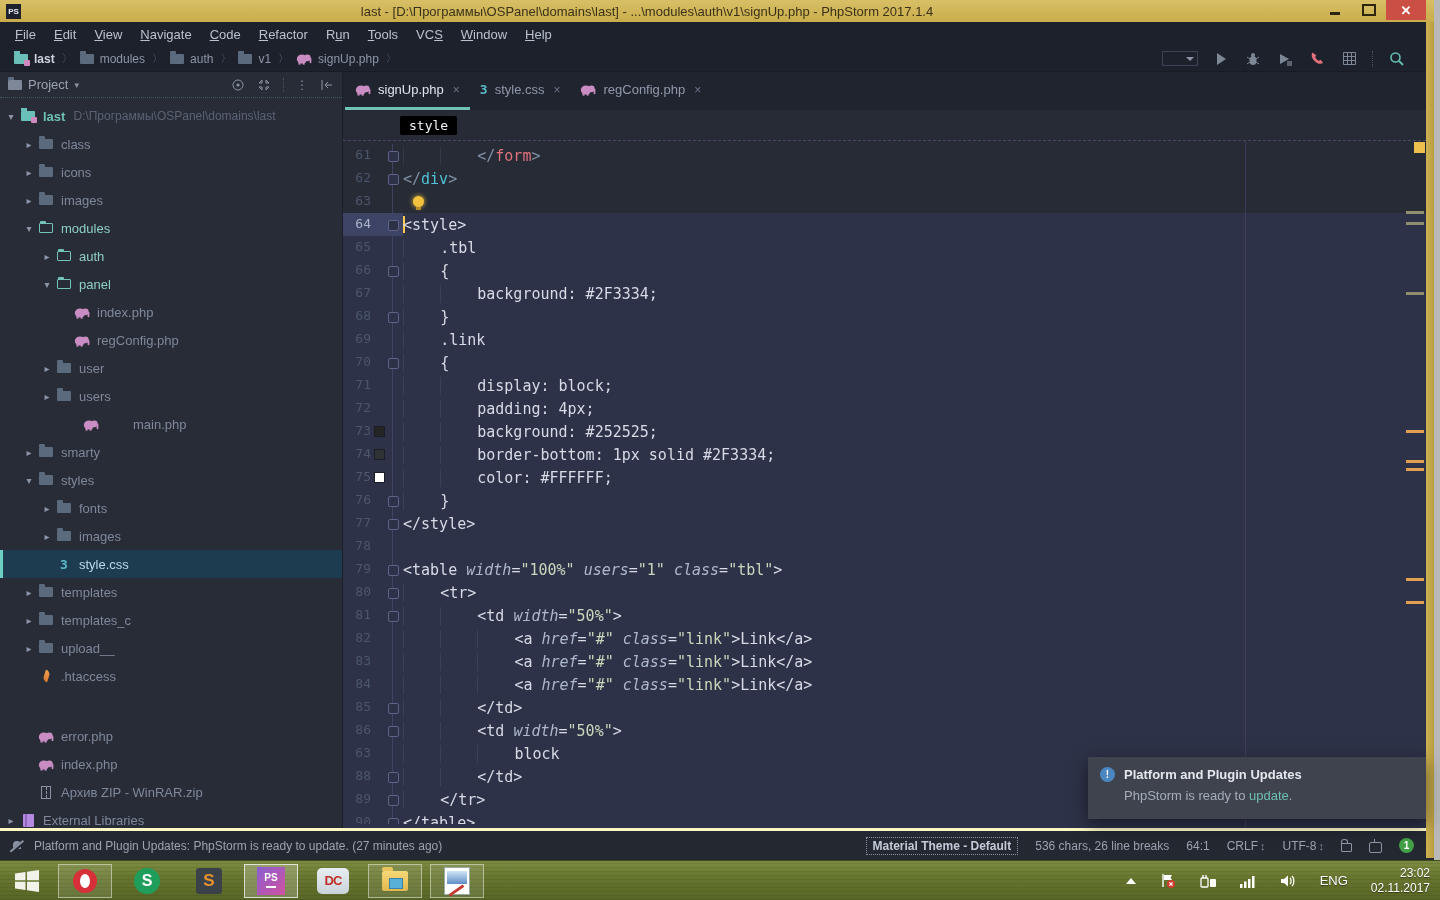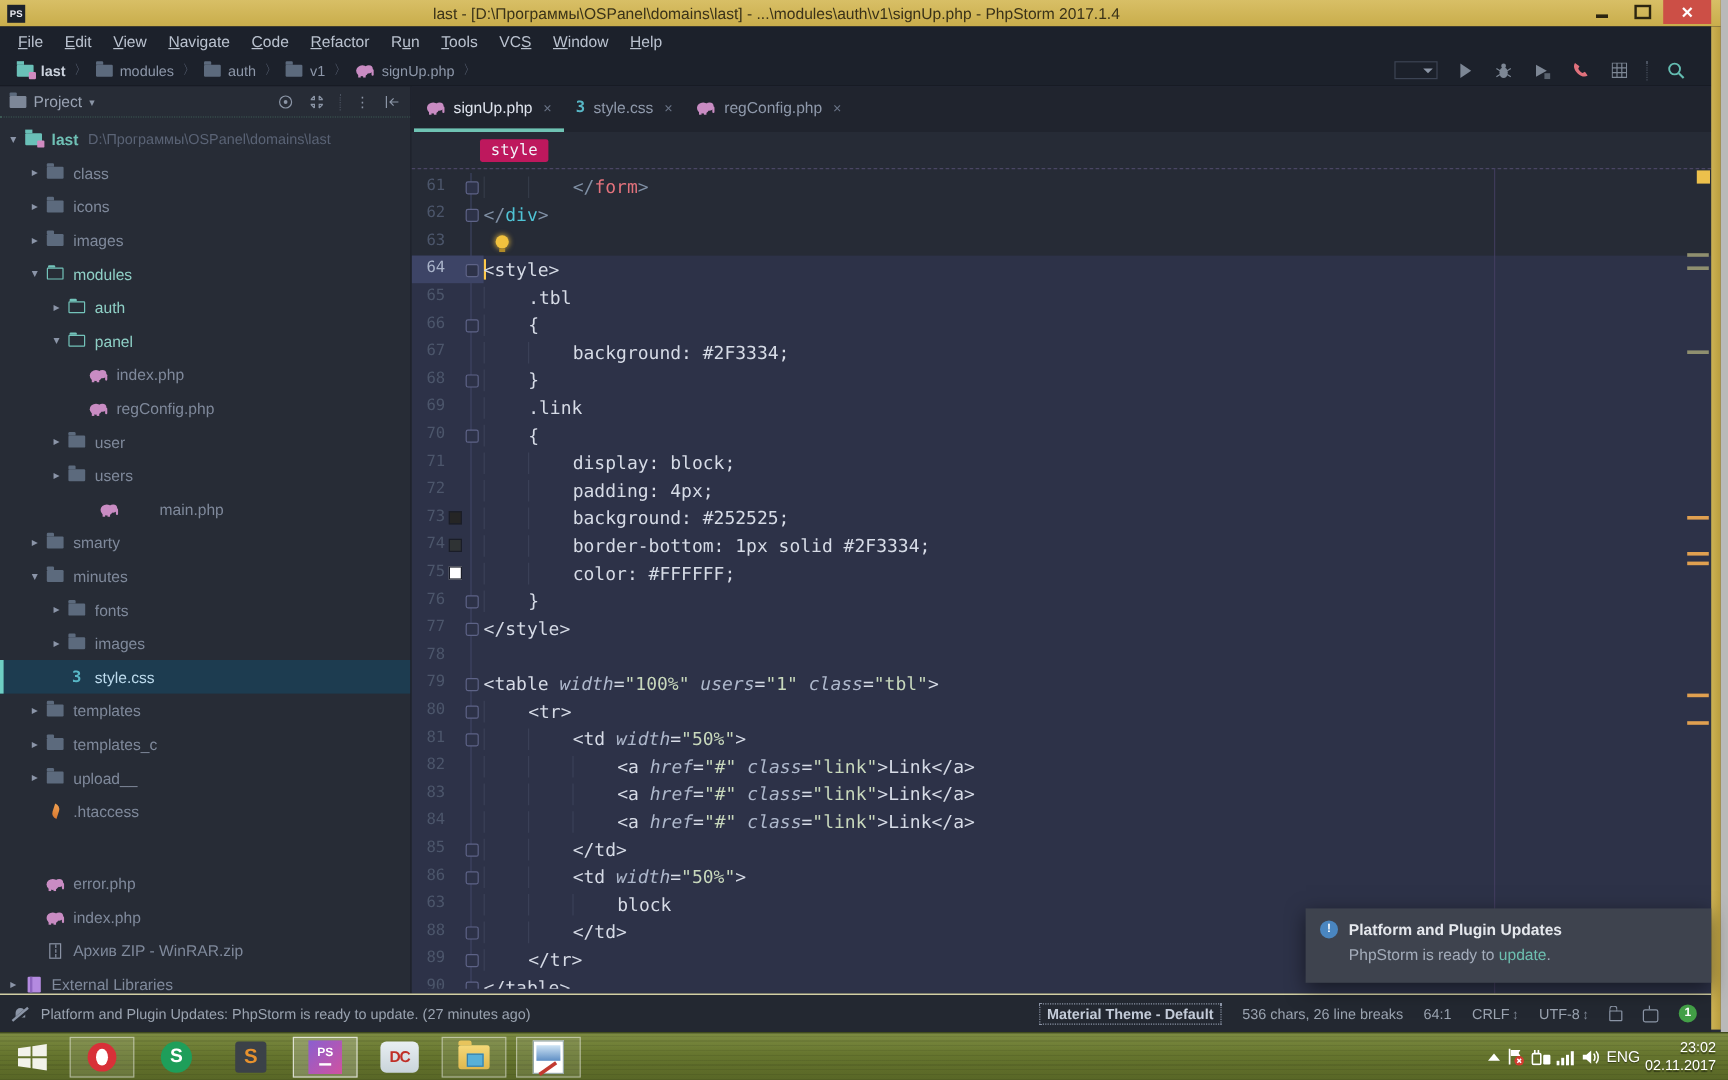--- a/index.html
+++ b/index.html
@@ -63,21 +63,21 @@
   .zipic{width:10px;height:13px;border:1px solid #8a93a5;position:relative;box-sizing:border-box;}
   .zipic::before{content:"";position:absolute;left:4px;top:0;bottom:0;border-left:1px dashed #8a93a5;}
   .libic{width:11px;height:13px;background:#b48ae0;border-radius:1px;position:relative;}
   .libic::before{content:"";position:absolute;left:2px;top:0;bottom:0;width:2px;background:#8f66c0;}
   
   .editor{position:absolute;left:343px;top:72px;width:1083px;height:756px;background:#262b36;overflow:hidden;}
   .tabstrip{position:absolute;left:0;top:0;right:0;height:38px;background:#20242e;display:flex;align-items:stretch;padding-left:2px;}
   .etab{display:flex;align-items:center;gap:7px;padding:0 10px;font-size:13px;color:#8f99ab;border-bottom:3px solid transparent;}
   .etab.active{color:#dfe4ee;border-bottom-color:#6fc3b4;}
   .etab .tclose{color:#6a7487;font-size:12px;margin-left:2px;}
-  .chip{position:absolute;left:57px;top:44px;background:#be185d;color:#f2f4fa;font-family:"DejaVu Sans Mono",monospace;
+  .chip{position:absolute;left:57px;top:44px;background:#000000;color:#f2f4fa;font-family:"DejaVu Sans Mono",monospace;
     font-size:13px;padding:2px 9px;border-radius:2px;}
   .ed-dash{position:absolute;left:0;right:0;top:68px;border-top:1px dashed #5a5278;opacity:.7;}
   .inj-bg{position:absolute;left:0;right:0;top:141px;bottom:0;background:#2d3248;}
   .code{position:absolute;left:0;top:72px;width:100%;height:680px;overflow:hidden;font-family:"DejaVu Sans Mono",monospace;font-size:15px;}
   .code .fold-line{position:absolute;left:49px;top:0;bottom:0;border-left:1px solid #44486a;opacity:.8;}
   .cl{height:23px;display:flex;align-items:center;position:relative;}
   .gut{width:60px;flex:none;position:relative;height:23px;}
   .gut.curg{background:#3d4466;}
   .num{position:absolute;left:0;top:3px;width:28px;text-align:right;font-size:13px;color:#4c566b;}
   .num.cur{color:#aab4ca;}
@@ -98,21 +98,21 @@
   .warn-square{position:absolute;left:1071px;top:70px;width:11px;height:11px;background:#ecc04c;}
   
   .notif{position:absolute;left:1088px;top:757px;width:338px;height:62px;background:#3e434e;z-index:30;
     box-shadow:0 5px 16px rgba(0,0,0,.5);padding:10px 12px;box-sizing:border-box;}
   .notif-title{display:flex;align-items:center;gap:9px;color:#e4e7ec;font-size:13px;font-weight:bold;}
   .info-ic{width:15px;height:15px;border-radius:50%;background:#4a86c0;color:#fff;font-size:10px;font-weight:bold;
     display:flex;align-items:center;justify-content:center;flex:none;}
   .notif-body{margin:6px 0 0 24px;font-size:13px;color:#a4adbb;}
   .notif-body a{color:#6dbfb0;text-decoration:none;}
   
-  .statusbar{position:absolute;left:0;top:828px;width:1426px;height:32px;background:#232831;border-top:1px solid #fef9c3;
+  .statusbar{position:absolute;left:0;top:828px;width:1426px;height:32px;background:#232831;border-top:3px solid #fef9c3;
     display:flex;align-items:center;color:#9aa3b0;font-size:12px;box-sizing:border-box;}
   .sb-left{display:flex;align-items:center;gap:10px;margin-left:10px;}
   .sb-right{margin-left:auto;display:flex;align-items:center;gap:17px;margin-right:12px;}
   .theme-box{border:1px dotted #8a93a5;padding:1px 6px;font-weight:bold;color:#c3cbd8;}
   .updown::after{content:"↕";margin-left:2px;font-size:11px;color:#7d8795;}
   .lock-ic{width:9px;height:7px;border:1px solid #8b95a6;border-radius:1px;position:relative;margin-top:4px;}
   .lock-ic::before{content:"";position:absolute;left:-1px;top:-5px;width:5px;height:4px;border:1px solid #8b95a6;border-bottom:none;border-radius:3px 3px 0 0;}
   .hector{width:11px;height:9px;border:1px solid #8b95a6;border-radius:2px;position:relative;margin-top:3px;}
   .hector::before{content:"";position:absolute;left:4px;top:-4px;width:1px;height:3px;background:#8b95a6;}
   .badge1{width:15px;height:15px;border-radius:50%;background:#43a047;color:#fff;font-size:10px;font-weight:bold;
@@ -142,21 +142,21 @@
     display:flex;flex-direction:column;align-items:center;justify-content:center;line-height:10px;}
   .ps-ic i{display:block;width:10px;height:2px;background:#fff;margin-top:3px;}
   .dc-ic{width:32px;height:26px;border-radius:5px;background:linear-gradient(180deg,#e8eef2,#c9d4da);color:#c03028;font-size:13px;font-weight:bold;
     display:flex;align-items:center;justify-content:center;letter-spacing:-1px;}
   .exp-ic{width:26px;height:20px;background:linear-gradient(#f5d878,#e0b84e);border-radius:2px;position:relative;}
   .exp-ic::before{content:"";position:absolute;top:-4px;left:0;width:11px;height:4px;background:#e7c45c;border-radius:2px 2px 0 0;}
   .exp-ic::after{content:"";position:absolute;left:7px;top:7px;width:12px;height:9px;background:#58b0d8;border:1px solid #3a80a8;}
   .paint-ic{width:24px;height:26px;background:#fff;border:1px solid #9aa;position:relative;}
   .paint-ic::before{content:"";position:absolute;left:2px;top:3px;right:2px;height:13px;background:linear-gradient(180deg,#cfe4f5,#5f8fc5);}
   .paint-ic::after{content:"";position:absolute;left:3px;bottom:2px;width:17px;height:3px;background:#c23a30;transform:rotate(-35deg);}
-  .tray{margin-left:auto;display:flex;align-items:center;gap:4px;margin-right:10px;color:#fff;position:relative;}
+  .tray{margin-left:auto;display:flex;align-items:center;gap:23px;margin-right:10px;color:#fff;position:relative;}
   .tray .txt{font-size:13px;text-shadow:0 1px 1px rgba(0,0,0,.5);}
   .clock{text-align:right;font-size:12px;line-height:15px;text-shadow:0 1px 1px rgba(0,0,0,.5);}
   svg{display:block;}
 </style>
 </head>
 <body>
 
 <div class="screen">
 
   <div class="titlebar">
@@ -403,21 +403,21 @@
           <span class="ticon">
             <span class="fld"></span>
           </span>
           <span>smarty</span>
         </div>
         <div class="trow" style="padding-left: 24px;">
           <span class="chev">▾</span>
           <span class="ticon">
             <span class="fld"></span>
           </span>
-          <span>minutes</span>
+          <span>styles</span>
         </div>
         <div class="trow" style="padding-left: 42px;">
           <span class="chev">▸</span>
           <span class="ticon">
             <span class="fld"></span>
           </span>
           <span>fonts</span>
         </div>
         <div class="trow" style="padding-left: 42px;">
           <span class="chev">▸</span>

